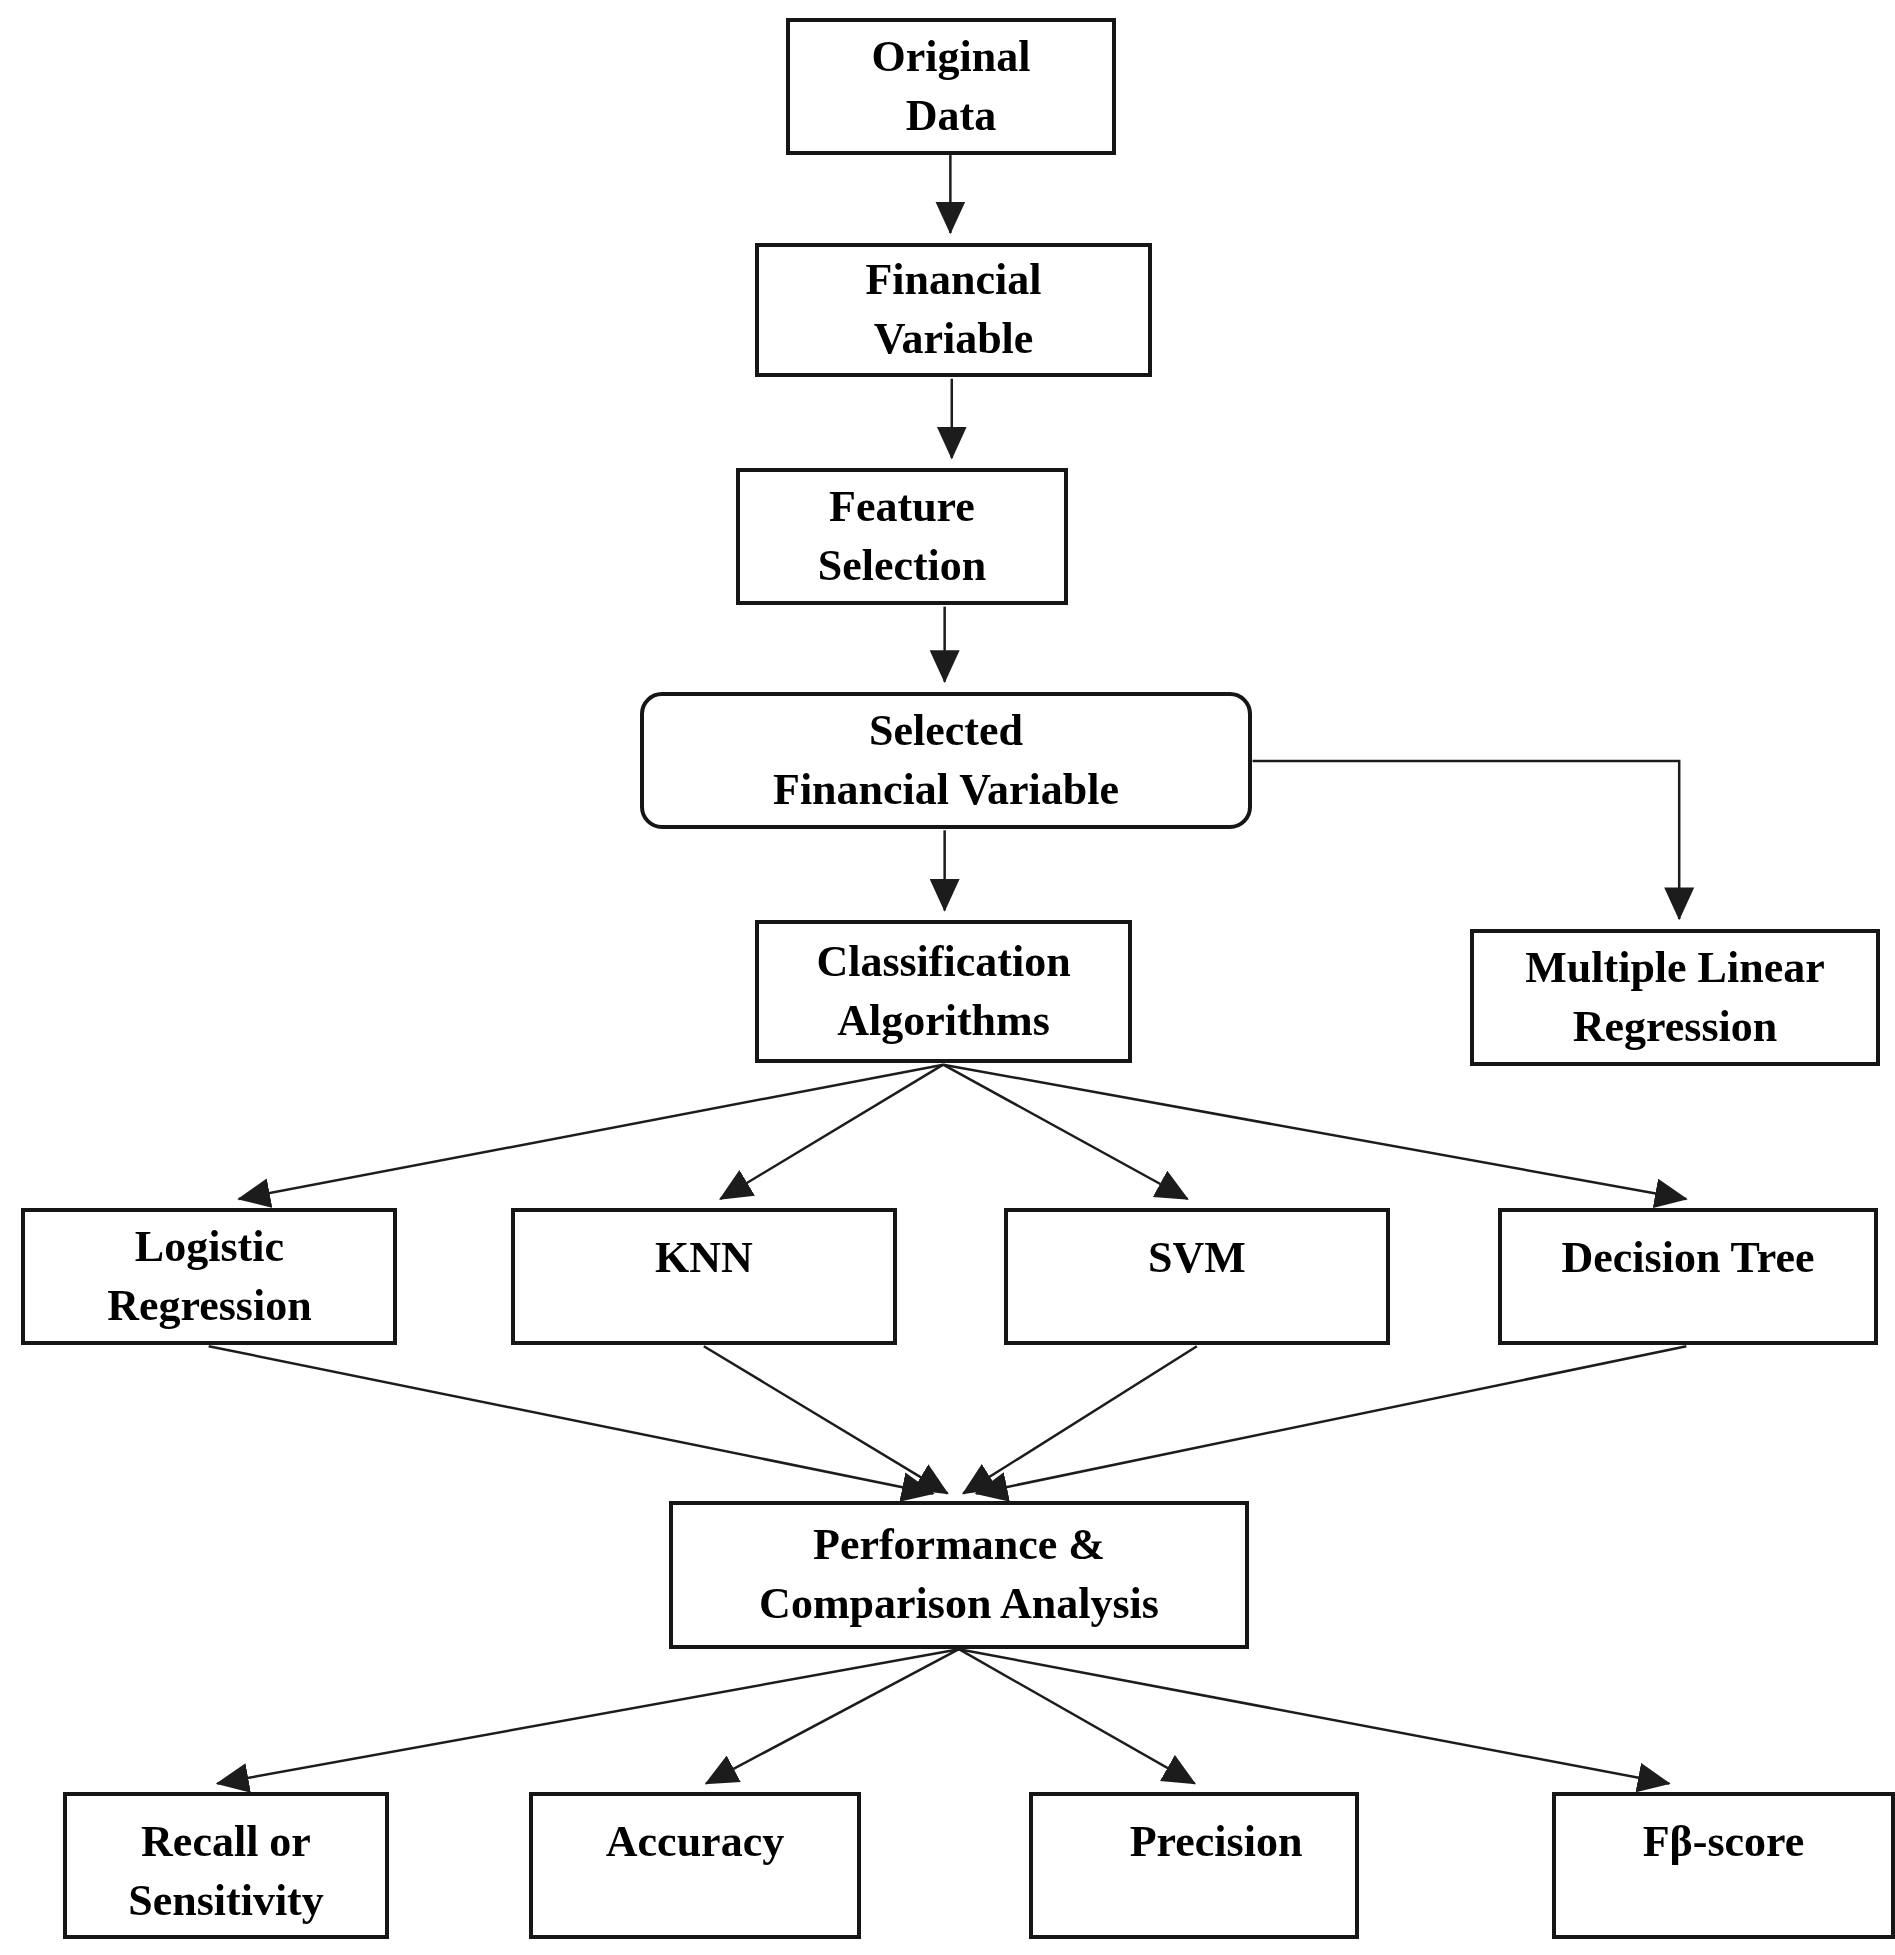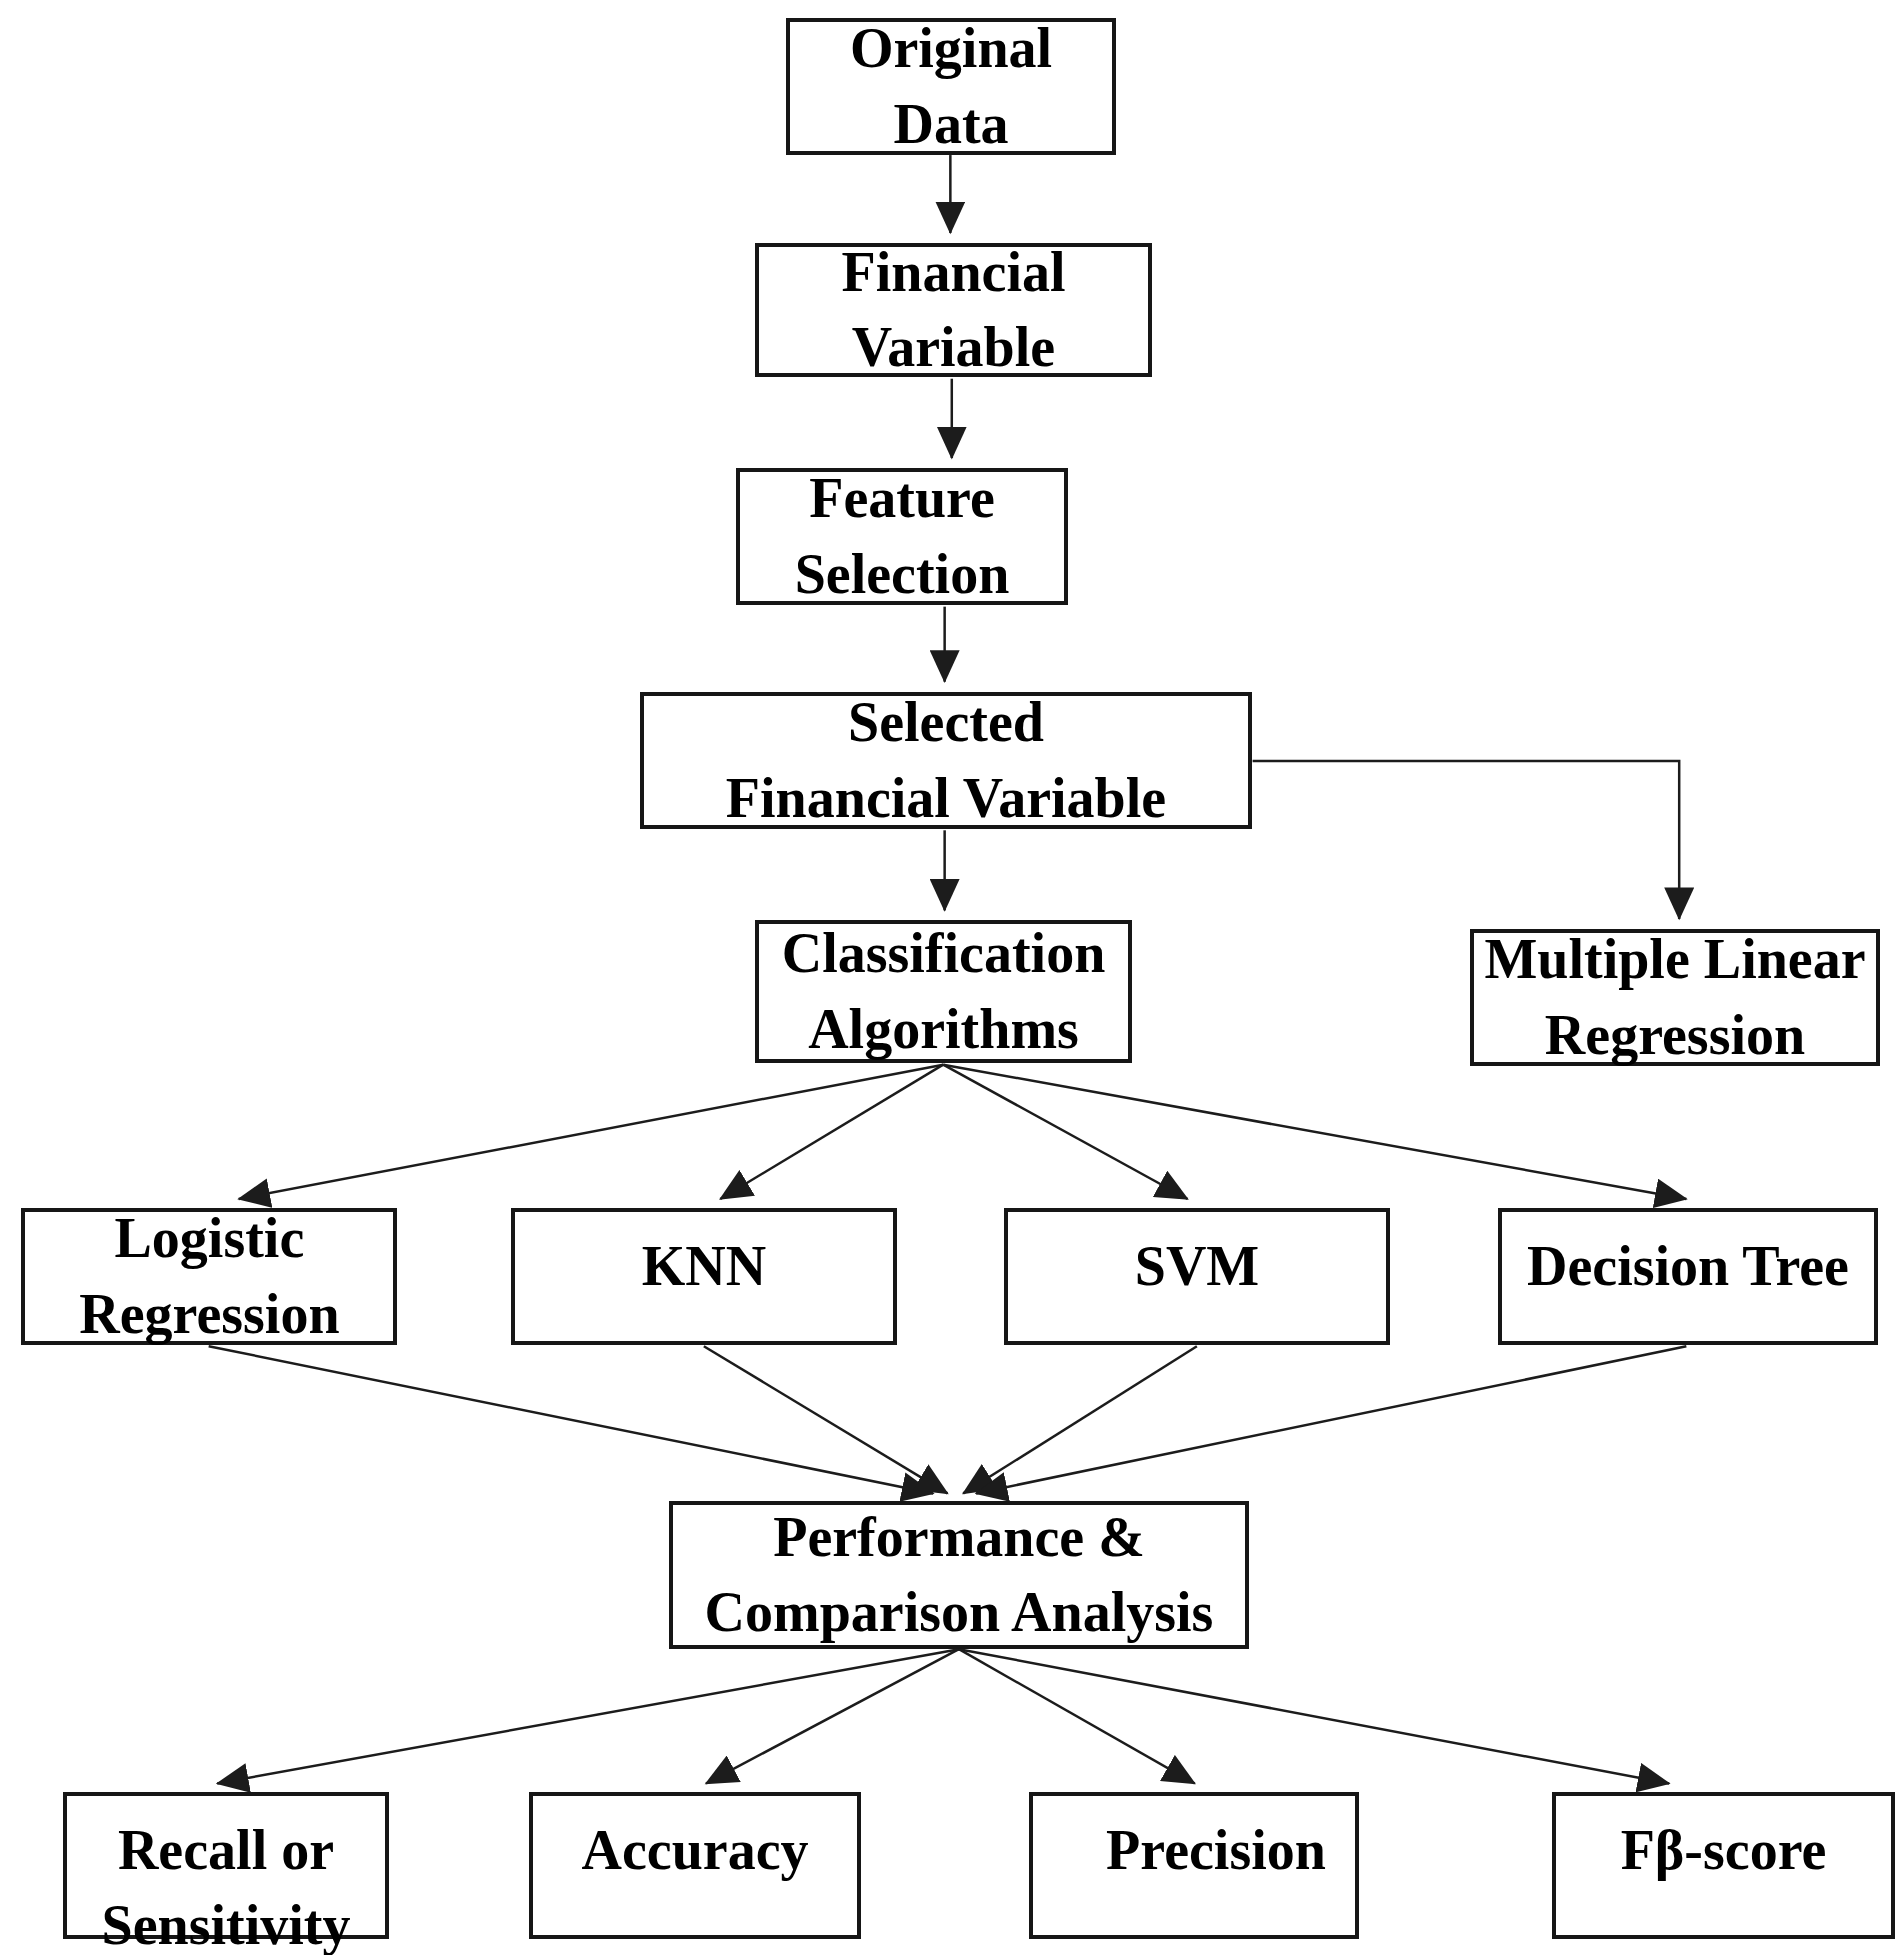--- a/index.html
+++ b/index.html
@@ -16,21 +16,21 @@
   .node {
     position:absolute;
     box-sizing:border-box;
     background:#ffffff;
     border:4.3px solid #161616;
     display:flex;
     align-items:center;
     justify-content:center;
     text-align:center;
     font-weight:bold;
-    font-size:56px;
+    font-size:44px;
     line-height:1.34;
     color:#000000;
     white-space:pre-line;
   }
   .node.top-align {
     align-items:flex-start;
     padding-top:17px;
   }
   .edge {
     stroke:#1c1c1c;
@@ -75,21 +75,21 @@
 
   <div class="node" style="left:786px; top:18px;  width:330px; height:137px;">Original
 Data</div>
 
   <div class="node" style="left:755px; top:243px; width:397px; height:134px;">Financial
 Variable</div>
 
   <div class="node" style="left:736px; top:468px; width:332px; height:137px;">Feature
 Selection</div>
 
-  <div class="node" style="left:640px;  top:692px; width:612px; height:137px;">Selected
+  <div class="node" style="left:640px;  top:692px; width:612px; height:137px;border-radius:22px;">Selected
 Financial Variable</div>
 
   <div class="node" style="left:755px; top:920px; width:377px; height:143px;">Classification
 Algorithms</div>
 
   <div class="node" style="left:1470px; top:929px; width:410px; height:137px;">Multiple Linear
 Regression</div>
 
   <div class="node" style="left:21.4px;   top:1208px; width:376px; height:137px;">Logistic
 Regression</div>

